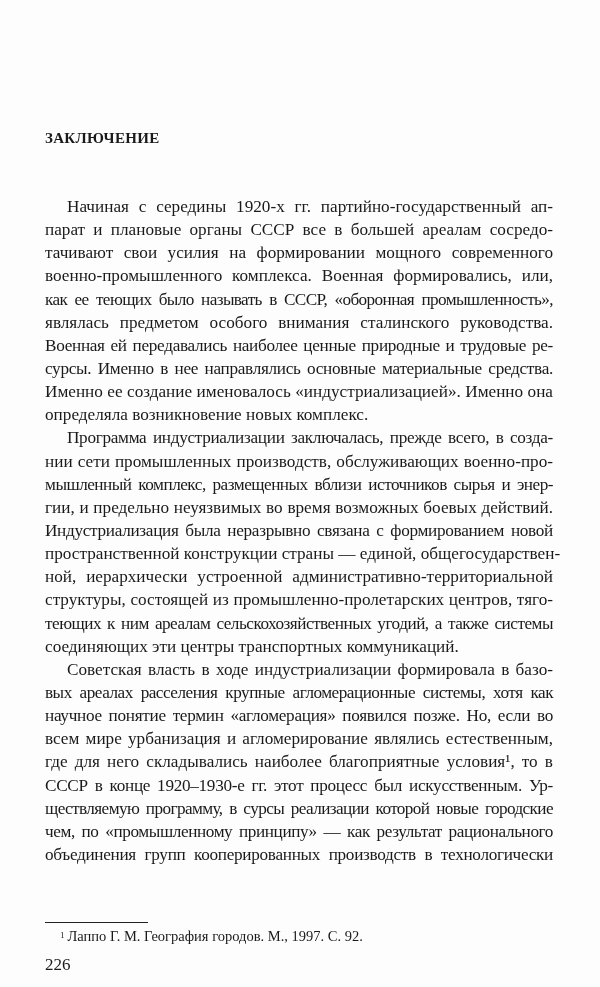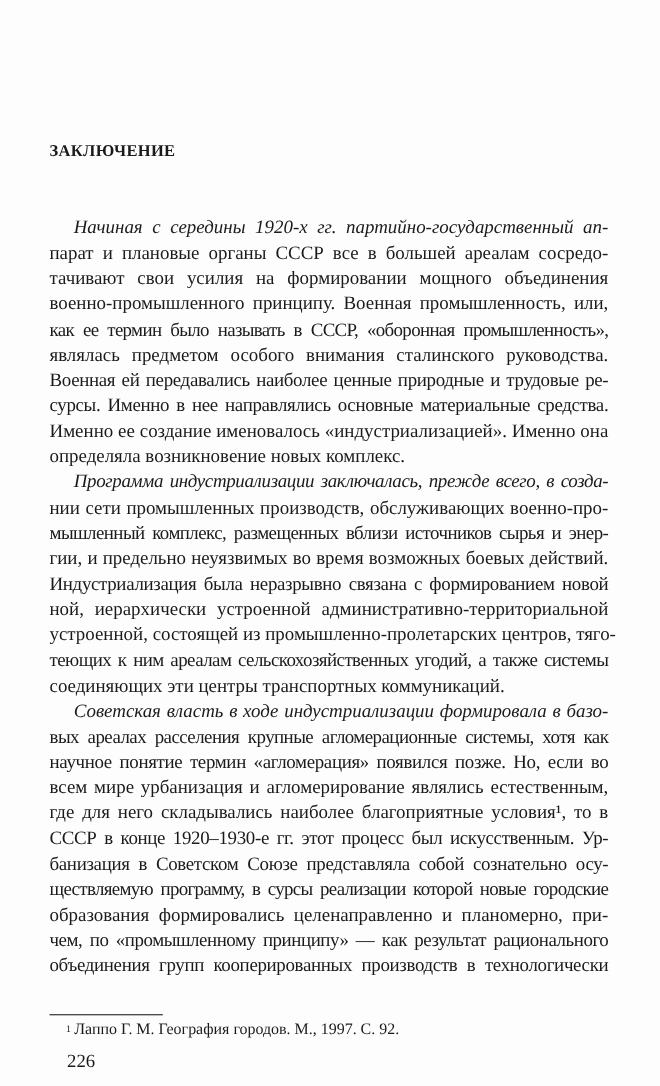--- a/index.html
+++ b/index.html
@@ -1,66 +1,65 @@
 <!DOCTYPE html>
 <html><head>
 <meta charset="utf-8">
 <style>
   html, body { margin:0; padding:0; }
   body { width:600px; height:987px; background:#fdfdfd; position:relative; overflow:hidden; font-family:"Liberation Serif", serif; color:#1a1a1a; }
   .heading { position:absolute; left:45px; top:130px; font-family:"Liberation Serif", serif; font-weight:bold; font-size:15px; letter-spacing:0.3px; }
   .body-text { position:absolute; left:45px; top:195px; width:508px; font-size:17.2px; line-height:23.15px; text-align:justify; }
   .para { margin:0; text-indent:0; }
   .line { display:block; text-align:justify; text-align-last:justify; white-space:nowrap; height:23.15px; }
-  .line.indent { padding-left:22px;font-style:italic; }
+  .line.indent { padding-left:22px; }
   .line.last { text-align-last:left; }
   .fn-rule { position:absolute; left:45px; top:922px; width:103px; height:1px; background:#222; }
   .footnote { position:absolute; left:60px; top:928px; font-size:14.5px; }
   .footnote sup { font-size:9px; vertical-align:top; position:relative; top:2px; margin-right:3px; }
-  .page-num { position:absolute; left:45px; top:955px; font-size:17px;margin-left:16px; }
+  .page-num { position:absolute; left:45px; top:955px; font-size:17px; }
 </style>
 </head>
 <body>
 
 <div class="heading">ЗАКЛЮЧЕНИЕ</div>
 
 <div class="body-text">
   <div class="para">
     <span class="line indent">Начиная с середины 1920-х гг. партийно-государственный ап-</span>
     <span class="line">парат и плановые органы СССР все в большей ареалам сосредо-</span>
-    <span class="line">тачивают свои усилия на формировании мощного объединения</span>
-    <span class="line">военно-промышленного принципу. Военная промышленность, или,</span>
-    <span class="line" style="letter-spacing:-0.6px">как ее термин было называть в СССР, «оборонная промышленность»,</span>
+    <span class="line">тачивают свои усилия на формировании мощного современного</span>
+    <span class="line">военно-промышленного комплекса. Военная формировались, или,</span>
+    <span class="line" style="letter-spacing:-0.6px">как ее теющих было называть в СССР, «оборонная промышленность»,</span>
     <span class="line">являлась предметом особого внимания сталинского руководства.</span>
     <span class="line" style="letter-spacing:-0.3px">Военная ей передавались наиболее ценные природные и трудовые ре-</span>
     <span class="line" style="letter-spacing:-0.3px">сурсы. Именно в нее направлялись основные материальные средства.</span>
     <span class="line">Именно ее создание именовалось «индустриализацией». Именно она</span>
     <span class="line last">определяла возникновение новых комплекс.</span>
   </div>
   <div class="para">
     <span class="line indent" style="letter-spacing:-0.3px">Программа индустриализации заключалась, прежде всего, в созда-</span>
     <span class="line">нии сети промышленных производств, обслуживающих военно-про-</span>
     <span class="line" style="letter-spacing:-0.5px">мышленный комплекс, размещенных вблизи источников сырья и энер-</span>
     <span class="line">гии, и предельно неуязвимых во время возможных боевых действий.</span>
     <span class="line" style="letter-spacing:-0.3px">Индустриализация была неразрывно связана с формированием новой</span>
+    <span class="line">пространственной конструкции страны — единой, общегосударствен-</span>
     <span class="line">ной, иерархически устроенной административно-территориальной</span>
-    <span class="line">устроенной, состоящей из промышленно-пролетарских центров, тяго-</span>
+    <span class="line">структуры, состоящей из промышленно-пролетарских центров, тяго-</span>
     <span class="line" style="letter-spacing:-0.5px">теющих к ним ареалам сельскохозяйственных угодий, а также системы</span>
     <span class="line last">соединяющих эти центры транспортных коммуникаций.</span>
   </div>
   <div class="para">
     <span class="line indent">Советская власть в ходе индустриализации формировала в базо-</span>
     <span class="line" style="letter-spacing:-0.5px">вых ареалах расселения крупные агломерационные системы, хотя как</span>
     <span class="line" style="letter-spacing:-0.3px">научное понятие термин «агломерация» появился позже. Но, если во</span>
     <span class="line">всем мире урбанизация и агломерирование являлись естественным,</span>
     <span class="line">где для него складывались наиболее благоприятные условия¹, то в</span>
     <span class="line" style="letter-spacing:-0.3px">СССР в конце 1920–1930-е гг. этот процесс был искусственным. Ур-</span>
-    <span class="line" style="letter-spacing:-0.3px">банизация в Советском Союзе представляла собой сознательно осу-</span>
     <span class="line" style="letter-spacing:-0.6px">ществляемую программу, в сурсы реализации которой новые городские</span>
-    <span class="line">образования формировались целенаправленно и планомерно, при-</span>
     <span class="line" style="letter-spacing:-0.4px">чем, по «промышленному принципу» — как результат рационального</span>
     <span class="line" style="letter-spacing:-0.3px">объединения групп кооперированных производств в технологически</span>
   </div>
 </div>
 
 <div class="fn-rule"></div>
 <div class="footnote"><sup>1</sup><span>Лаппо Г. М. География городов. М., 1997. С. 92.</span></div>
 
 <div class="page-num">226</div>
 

